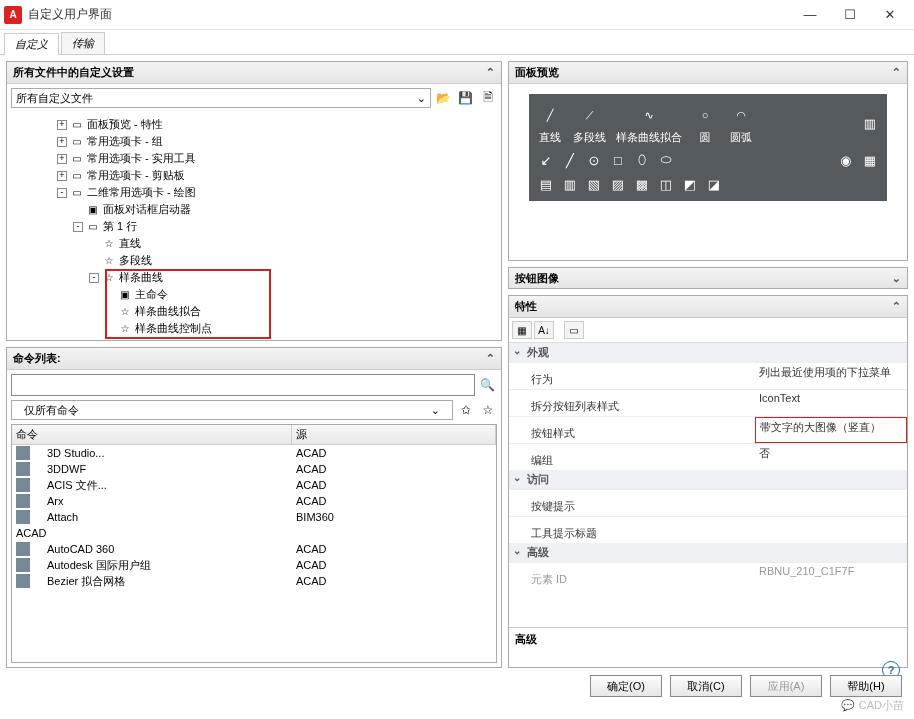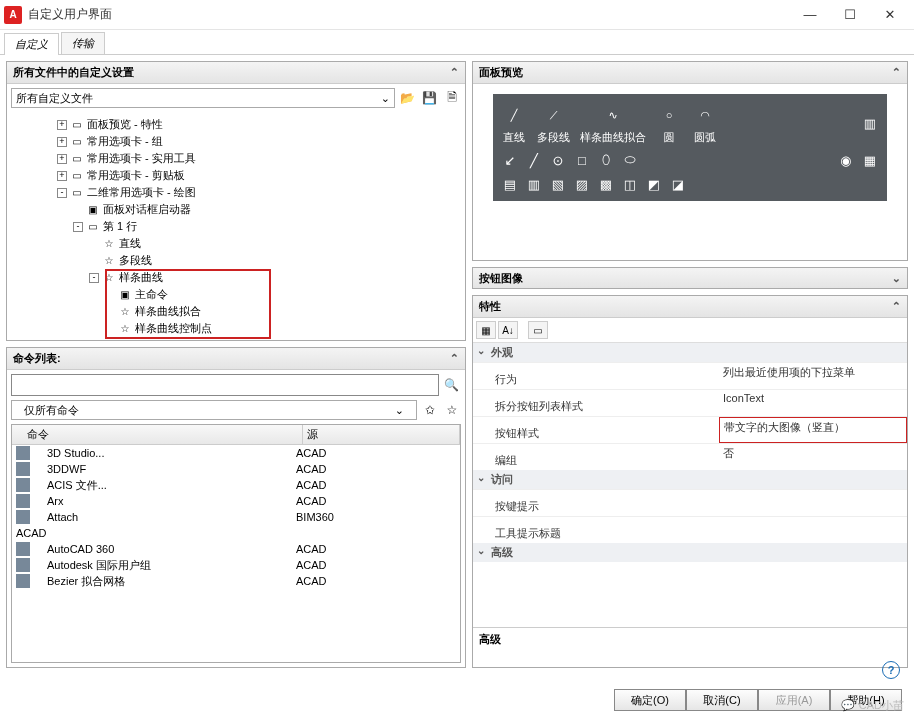--- a/index.html
+++ b/index.html
@@ -7,21 +7,21 @@
 .titlebar { height: 30px; display: flex; align-items: center; border-bottom: 1px solid #e5e5e5; padding: 0 4px; }
 .app-icon { width: 18px; height: 18px; background: #d22; color: #fff; font-weight: bold; display: flex; align-items: center; justify-content: center; border-radius: 2px; margin-right: 6px; font-size: 10px; }
 .title-text { flex: 1; font-size: 12px; color: #333; }
 .win-btns { display: flex; }
 .win-btn { width: 40px; height: 28px; display: flex; align-items: center; justify-content: center; color: #333; font-size: 13px; }
 .tabs { display: flex; border-bottom: 1px solid #ccc; padding-top: 2px; padding-left: 4px; }
 .tab { padding: 3px 10px; border: 1px solid #ccc; border-bottom: none; background: #f5f5f5; margin-right: 2px; cursor: pointer; font-style: italic; }
 .tab.active { background: #fff; position: relative; top: 1px; }
 .content { display: flex; padding: 6px; gap: 6px; height: calc(100% - 100px); }
 .left-col, .right-col { display: flex; flex-direction: column; gap: 6px; }
-.left-col { width: 460px; }
+.left-col { width: 496px; }
 .right-col { flex: 1; }
 .panel { border: 1px solid #aaa; display: flex; flex-direction: column; overflow: hidden; }
 .panel-header { background: linear-gradient(#f4f4f4, #e4e4e4); padding: 3px 6px; display: flex; align-items: center; font-weight: bold; border-bottom: 1px solid #ccc; font-size: 12px; }
 .panel-header .spacer { flex: 1; }
 .chevron { font-size: 11px; color: #555; cursor: pointer; }
 .panel-body { flex: 1; overflow: auto; background: #fff; }
 .file-row { display: flex; align-items: center; padding: 4px; gap: 4px; }
 .file-select { flex: 1; height: 20px; border: 1px solid #aaa; padding: 0 4px; display: flex; align-items: center; justify-content: space-between; background: #fff; }
 .icon-btn { width: 18px; height: 18px; display: flex; align-items: center; justify-content: center; cursor: pointer; font-size: 12px; }
 .tree { padding: 4px 2px; font-size: 12px; }
@@ -30,21 +30,21 @@
 .exp-box { width: 10px; height: 10px; border: 1px solid #888; display: inline-flex; align-items: center; justify-content: center; font-size: 9px; line-height: 1; margin-right: 3px; cursor: pointer; background: #fff; }
 .node-icon { width: 14px; height: 13px; display: inline-flex; align-items: center; justify-content: center; margin-right: 3px; font-size: 10px; }
 .tree-label { white-space: nowrap; }
 .tree-hl { position: absolute; border: 2px solid #c22; pointer-events: none; }
 .cmd-section { display: flex; flex-direction: column; padding: 4px; gap: 4px; }
 .search-row { display: flex; gap: 4px; align-items: center; }
 .search-input { flex: 1; height: 22px; border: 1px solid #888; padding: 0 4px; }
 .filter-row { display: flex; gap: 4px; align-items: center; }
 .filter-select { flex: 1; height: 20px; border: 1px solid #aaa; padding: 0 12px; display:flex; align-items:center; justify-content:space-between; background:#fff;}
 .cmd-table { border: 1px solid #aaa; flex: 1; overflow: hidden; }
-.cmd-head { display: flex; background: linear-gradient(#f8f8f8,#e8e8e8); border-bottom: 1px solid #ccc; padding-left: 11px; }
+.cmd-head { display: flex; background: linear-gradient(#f8f8f8,#e8e8e8); border-bottom: 1px solid #ccc; }
 .cmd-col { padding: 2px 4px; border-right: 1px solid #ccc; }
 .cmd-col.c1 { width: 280px; }
 .cmd-col.c2 { flex: 1; }
 .cmd-rows { overflow: auto; height: 160px; }
 .cmd-row { display: flex; height: 16px; align-items: center; }
 .cmd-row .cmd-col { border: none; display:flex; align-items:center; gap:17px; }
 .cmd-ico { width: 14px; height: 14px; background: #789; display: inline-block; }
 .preview-box { background: #555a5f; margin: 10px 20px; padding: 8px; display: flex; flex-direction: column; gap: 6px; color: #fff; font-size: 11px; }
 .prev-row { display: flex; align-items: center; gap: 10px; }
 .prev-item { display: flex; flex-direction: column; align-items: center; gap: 2px; }
@@ -55,21 +55,21 @@
 .prop-tbtn { width: 20px; height: 18px; border: 1px solid #ccc; background: #f4f4f4; display:flex; align-items:center; justify-content:center; font-size:10px; cursor:pointer; }
 .prop-grid { font-size: 11px; }
 .prop-cat { background: #eef0f3; padding: 2px 4px 2px 18px; font-weight: bold; color: #555; position: relative; }
 .prop-cat::before { content: "⌄"; position: absolute; left: 4px; font-size: 10px; }
 .prop-row { display: flex; border-top: 1px solid #eee; }
 .prop-key { width: 200px; padding: 9px 4px 2px 22px; color: #333; }
 .prop-val { flex: 1; padding: 2px 4px; color: #333; margin-left: 46px; }
 .prop-val.boxed { border: 1px solid #c22; }
 .prop-row.gray .prop-key, .prop-row.gray .prop-val { color: #999; }
 .desc-box { border-top: 1px solid #ccc; padding: 4px 6px; min-height: 40px; }
-.buttons-row { position: absolute; bottom: 8px; right: 12px; display: flex; gap: 0; align-items: center; }
+.buttons-row { position: absolute; bottom: 22px; right: 12px; display: flex; gap: 8px; align-items: center; }
 .dlg-btn { min-width: 72px; height: 22px; border: 1px solid #888; background: linear-gradient(#fdfdfd,#e6e6e6); display:flex; align-items:center; justify-content:center; cursor:pointer; }
 .dlg-btn.disabled { color: #999; }
 .help-icon { position: absolute; right: 14px; bottom: 40px; width: 18px; height: 18px; border: 1.5px solid #1b6db5; border-radius: 50%; display:flex; align-items:center; justify-content:center; color:#1b6db5; font-weight:bold; }
 .watermark { position: absolute; right: 10px; bottom: 6px; color: #bbb; font-size: 16px; display:flex; align-items:center; gap:4px; pointer-events:none; }
 </style>
 </head>
 <body>
 
 <div class="titlebar">
   <div class="app-icon">A</div>
@@ -394,20 +394,24 @@
             <div class="prop-cat">访问</div>
             <div class="prop-row">
               <div class="prop-key">按键提示</div>
               <div class="prop-val"></div>
             </div>
             <div class="prop-row">
               <div class="prop-key">工具提示标题</div>
               <div class="prop-val"></div>
             </div>
             <div class="prop-cat">高级</div>
+            <div class="prop-row gray">
+              <div class="prop-key">元素 ID</div>
+              <div class="prop-val">RBNU_210_C1F7F</div>
+            </div>
           </div>
       </div>
       <div class="desc-box">
         <div style="font-weight:bold;">高级</div>
       </div>
     </div>
   </div>
 </div>
 
 <div class="help-icon">?</div>

